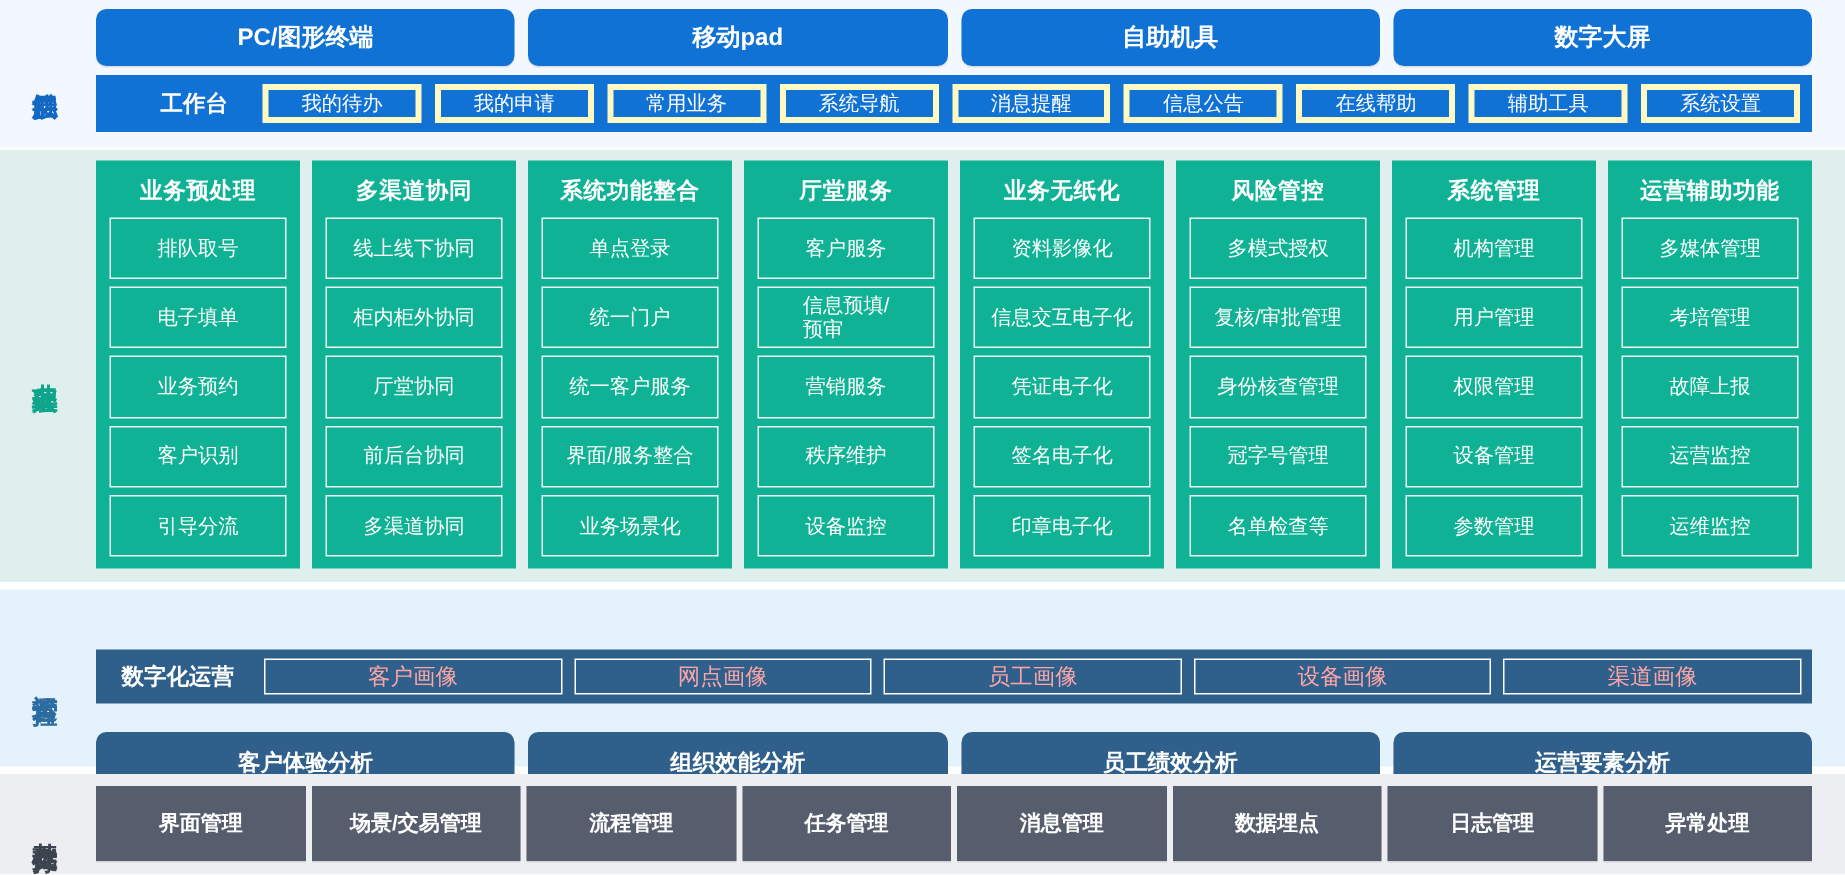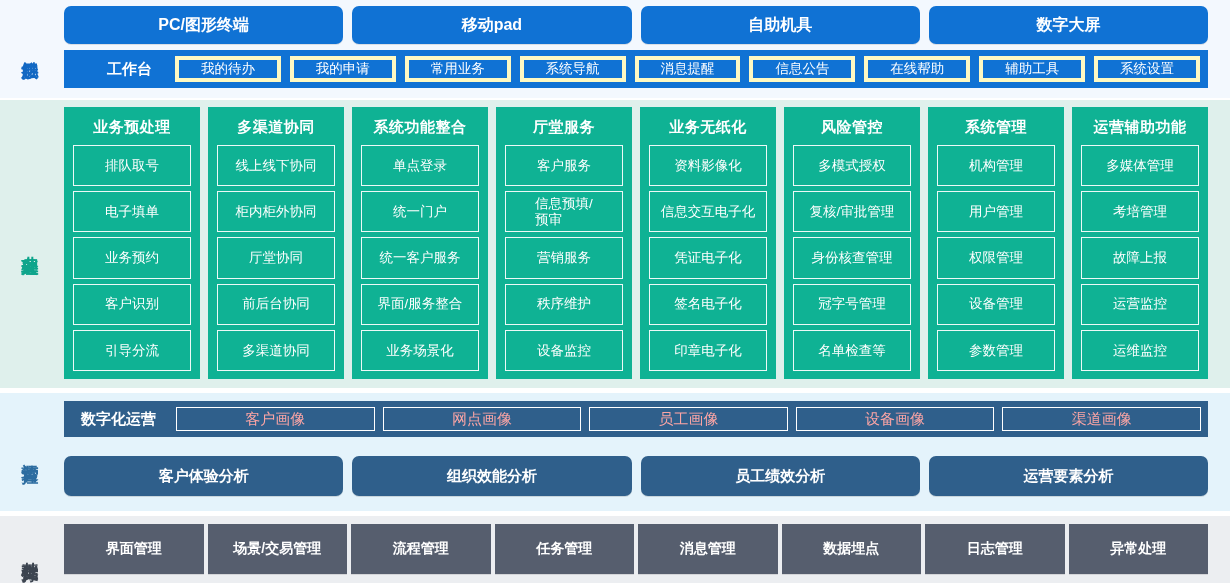--- a/index.html
+++ b/index.html
@@ -153,20 +153,21 @@
   }
   #layer-ops .layer-label { color: #2c6ca0; }
   .ops-body { padding: 8px 22px 8px 4px; }
   .ops-row1 {
     height: 36px;
     background: #2f5f8b;
     display: flex;
     align-items: center;
     padding: 0 7px;
     gap: 8px;
+    margin-top: 32px;
   }
   .ops-row1 .ops-title {
     color: #ffffff;
     font-size: 15px;
     font-weight: bold;
     padding: 0 12px 0 10px;
     white-space: nowrap;
   }
   .ops-row1 .ops-chip {
     flex: 1 1 0;

